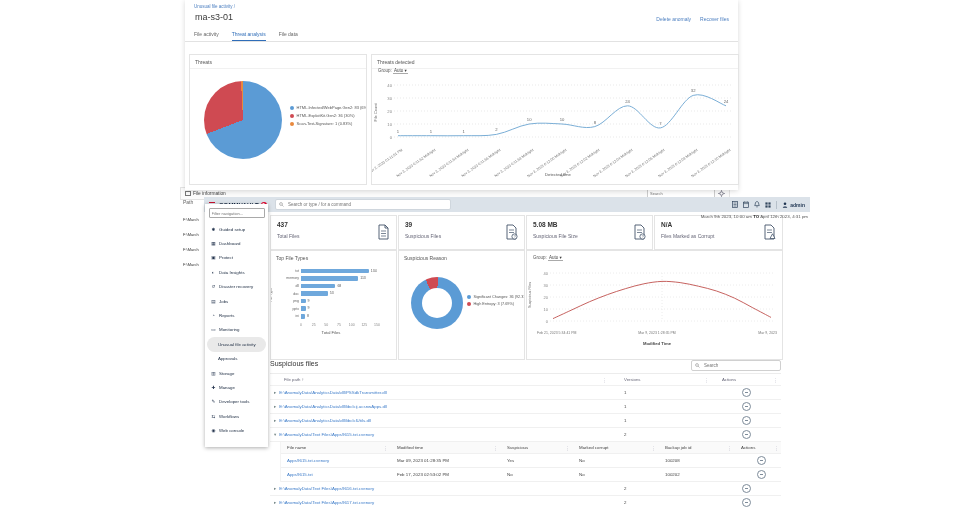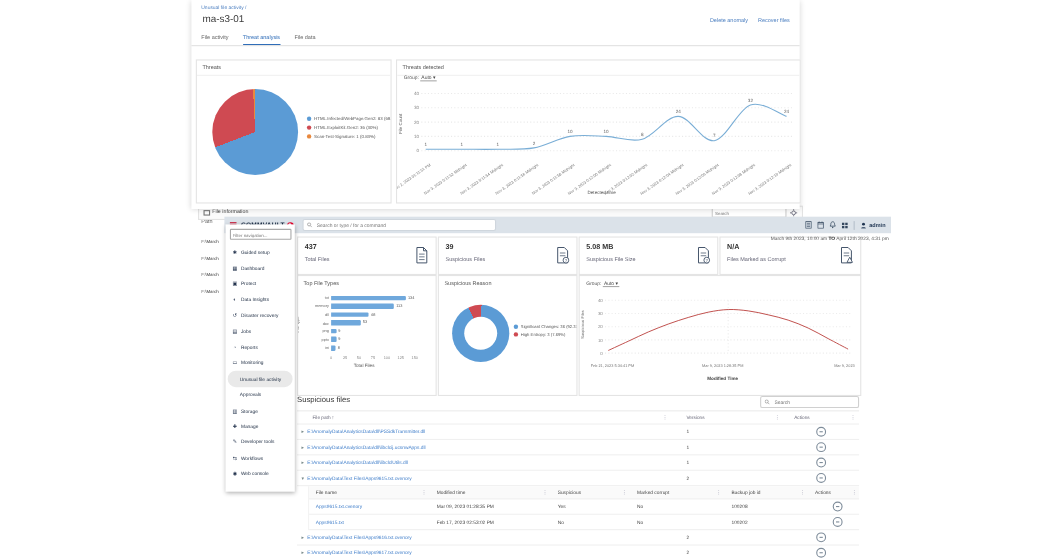--- a/index.html
+++ b/index.html
@@ -2,21 +2,21 @@
 <html><head>
 <meta charset="utf-8">
 <style>
   html,body{margin:0;padding:0;background:#fff;}
   .canvas{position:relative;width:960px;height:508px;background:#fff;overflow:hidden;
           font-family:"Liberation Sans",sans-serif;color:#333;}
   .nowrap{white-space:nowrap;}
   input{font-family:"Liberation Sans",sans-serif;outline:none;}
 
   
-  .threat-window{position:absolute;left:174px;top:0;width:553px;height:190px;background:#fff;
+  .threat-window{position:absolute;left:185px;top:0;width:553px;height:190px;background:#fff;
                  box-shadow:0 1px 5px rgba(0,0,0,.16);z-index:2;}
   .tw-breadcrumb{position:absolute;left:9px;top:4px;font-size:4.5px;color:#4c7fc0;}
   .tw-title{position:absolute;left:10px;top:12px;font-size:9px;color:#3a3a3a;}
   .tw-actions{position:absolute;right:9px;top:16px;font-size:5px;color:#4c7fc0;display:flex;gap:9px;}
   .tw-tabs{position:absolute;left:9px;top:31px;display:flex;gap:13px;font-size:5px;color:#666;}
   .tw-tab{padding-bottom:3px;cursor:pointer;}
   .tw-tab.active{color:#2f6db8;border-bottom:1.5px solid #2f6db8;}
   .tw-tabline{position:absolute;left:0;top:41px;width:100%;border-bottom:1px solid #e2e2e2;}
   .card{position:absolute;border:1px solid #e4e4e4;background:#fff;overflow:hidden;}
   .card-h{font-size:5px;color:#555;padding:4px 5px 3px;border-bottom:1px solid #f1f1f1;}

